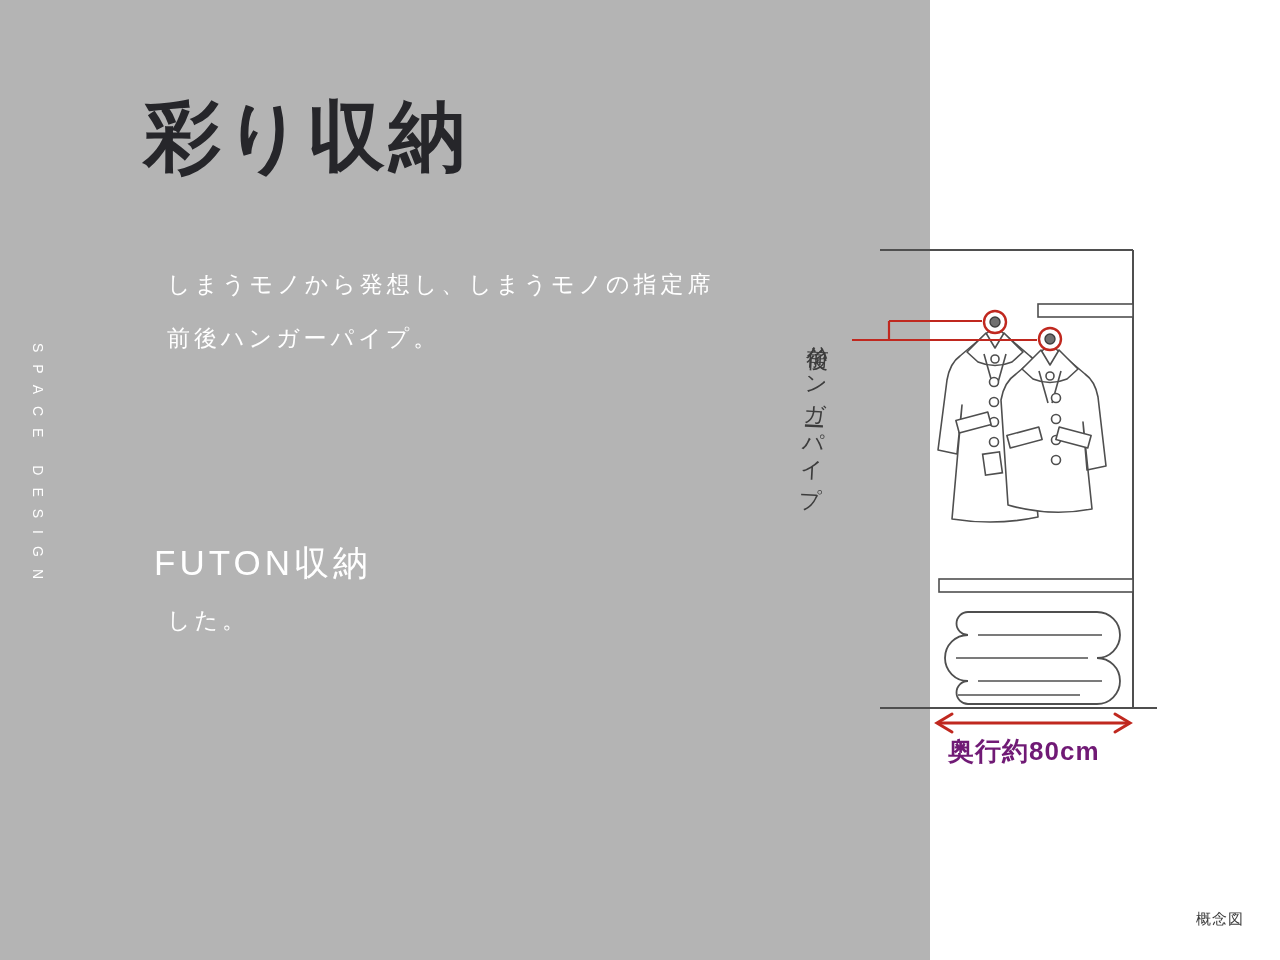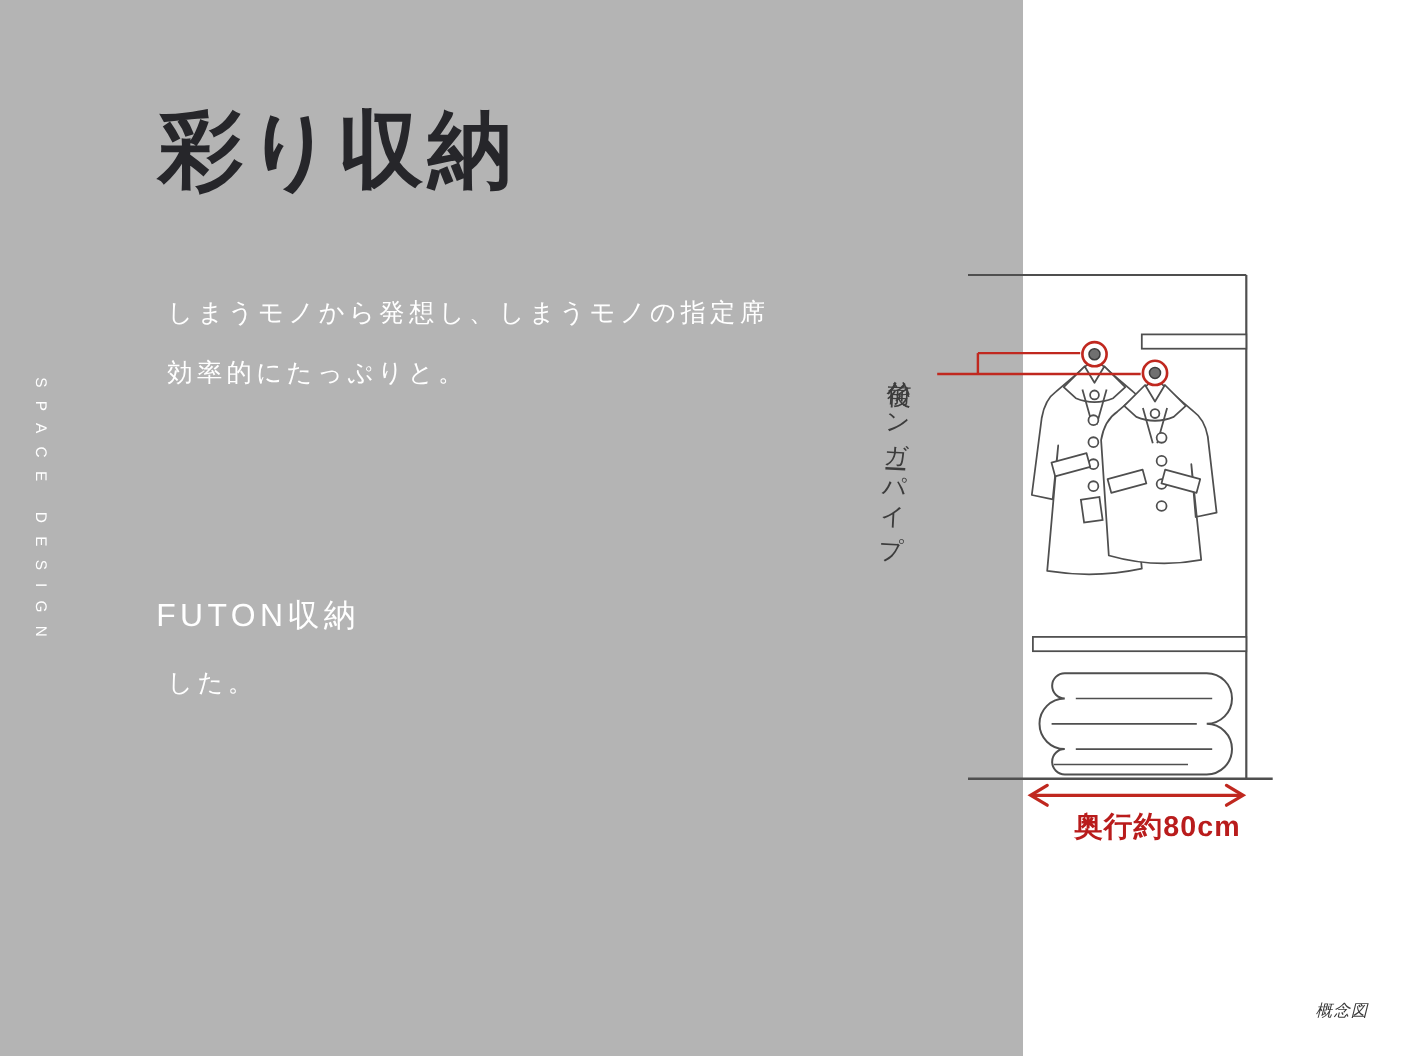--- a/index.html
+++ b/index.html
@@ -16,58 +16,58 @@
     left:30px;top:343px;
     writing-mode:vertical-rl;
     color:#ffffff;font-size:14px;letter-spacing:12px;
     white-space:nowrap;z-index:3;
   }
   .page-title{
     left:144px;top:86px;
     color:#26262a;font-size:77px;font-weight:bold;letter-spacing:4px;
     white-space:nowrap;z-index:3;
   }
-  .body-block{color:#ffffff;font-size:23px;line-height:54px;letter-spacing:4px;z-index:3;}
+  .body-block{color:#ffffff;font-size:23px;line-height:54px;letter-spacing:4px;z-index:3;margin-left:15px;}
   .body-block .tline{white-space:nowrap;}
   .intro-block{left:152px;top:257px;}
   .futon-heading{
-    left:142px;top:540px;
-    color:#ffffff;font-size:29px;letter-spacing:4px;white-space:nowrap;z-index:3;
+    left:154px;top:540px;
+    color:#ffffff;font-size:35px;letter-spacing:4px;white-space:nowrap;z-index:3;
   }
   .futon-block{left:152px;top:593px;}
   .pipe-label{
     left:804px;top:330px;
     writing-mode:vertical-rl;
     color:#3c3c3c;font-size:22px;letter-spacing:2px;white-space:nowrap;
     transform:rotate(3deg);transform-origin:50% 0;
     z-index:3;
   }
   .depth-label{
-    left:948px;top:734px;width:180px;text-align:right;
-    color:#b91c1c;font-size:26px;font-weight:bold;letter-spacing:1px;
+    left:948px;top:734px;width:180px;text-align:left;
+    color:#701a75;font-size:26px;font-weight:bold;letter-spacing:1px;
     white-space:nowrap;z-index:3;
   }
   .diagram-caption{
     left:1196px;top:910px;width:60px;
-    color:#3a3a3a;font-size:15px;letter-spacing:1px;white-space:nowrap;z-index:3;font-style:italic;
+    color:#3a3a3a;font-size:15px;letter-spacing:1px;white-space:nowrap;z-index:3;
   }
   svg.diagram{left:0;top:0;z-index:2;pointer-events:none;}
 </style>
 </head>
 <body>
 
 <div class="abs gray-panel"></div>
 
 <div class="abs side-label">SPACE DESIGN</div>
 
 <h1 class="abs page-title" style="margin:0;">彩り収納</h1>
 
 <div class="abs body-block intro-block">
   <div class="tline">しまうモノから発想し、しまうモノの指定席</div>
-  <div class="tline">効率的にたっぷりと。</div>
+  <div class="tline">前後ハンガーパイプ。</div>
 </div>
 
 <div class="abs futon-heading">FUTON収納</div>
 
 <div class="abs body-block futon-block">
   <div class="tline">した。</div>
 </div>
 
 <div class="abs pipe-label">前後ハンガーパイプ</div>
 

